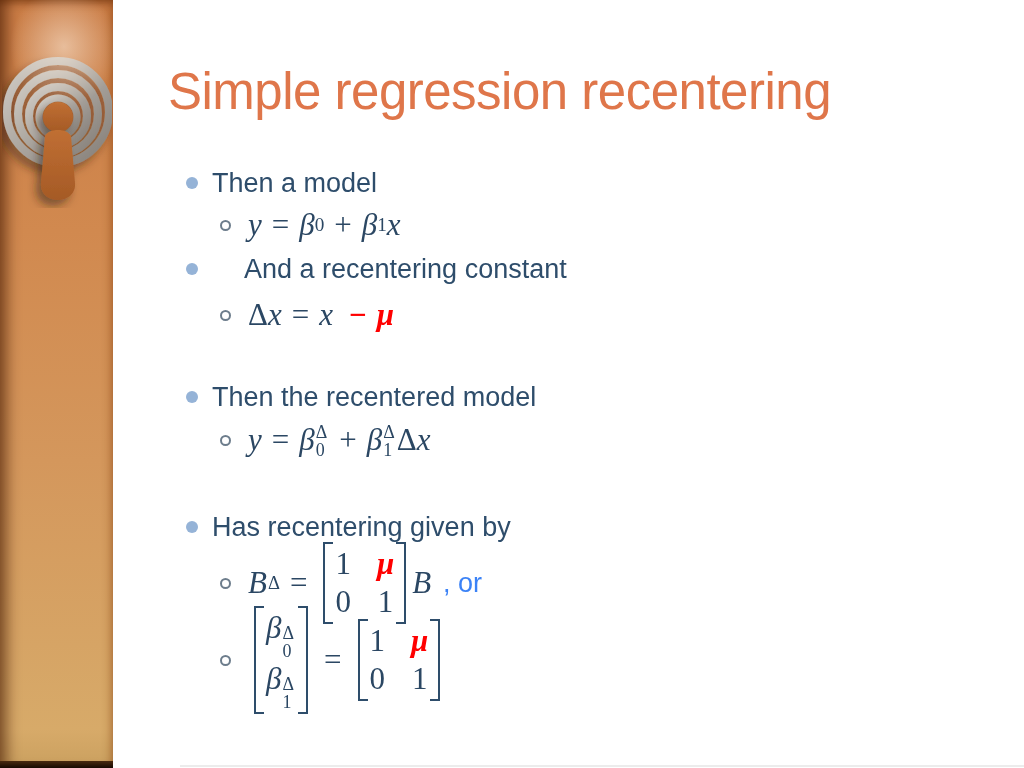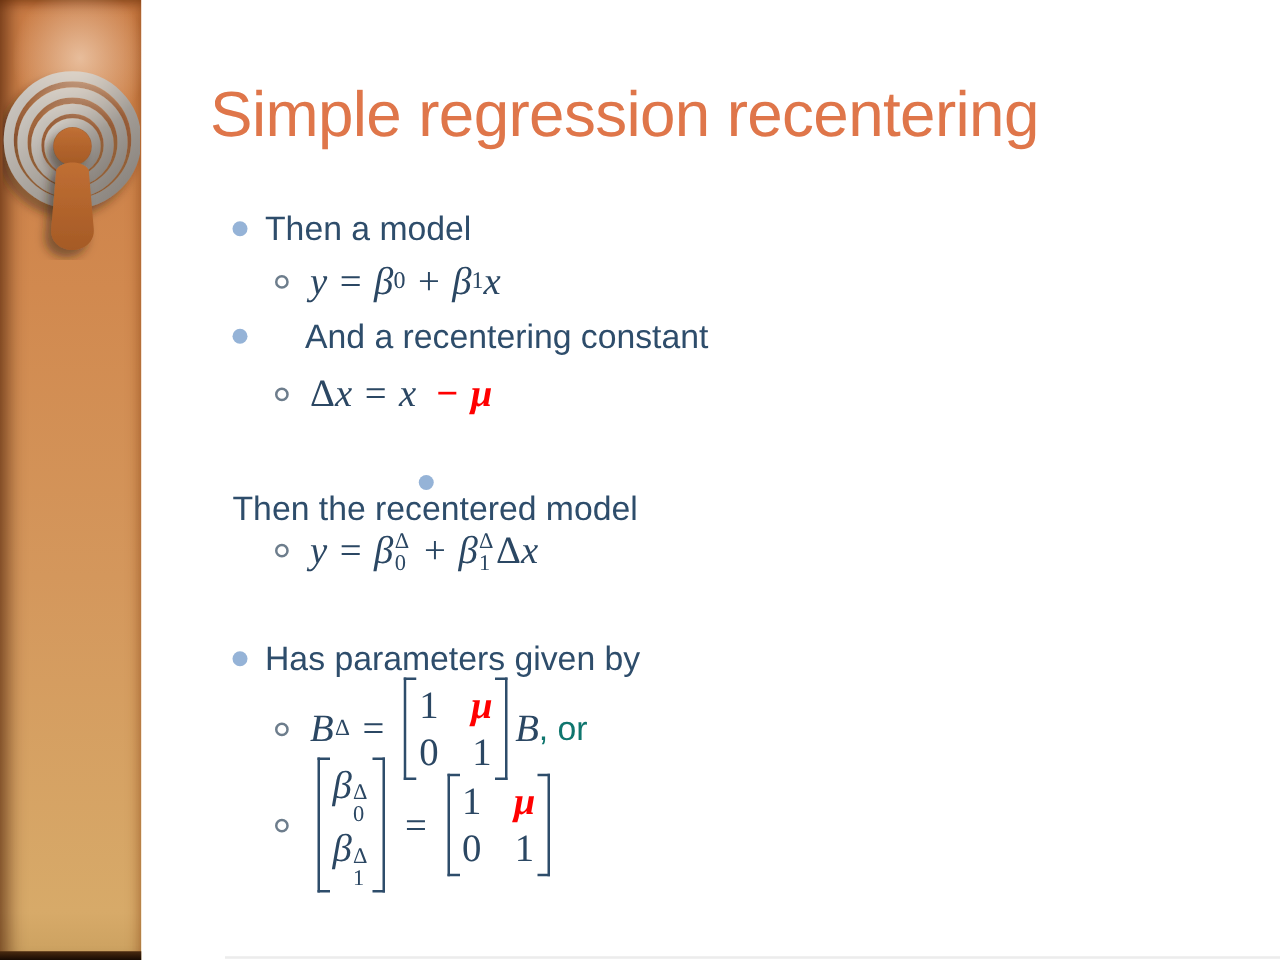--- a/index.html
+++ b/index.html
@@ -55,21 +55,21 @@
     width:11px; height:11px; border-radius:50%;
     border:2px solid #6d7d8c; box-sizing:border-box;
     margin-right:17px; flex:none;
   }
   .blabel { font-size:27px; color:#2E4D6B; }
 
   .b1 { top:166px; }
   .f1 { top:203px; }
   .b2 { top:252px;gap:32px; }
   .f2 { top:293px; }
-  .b3 { top:380px;flex-direction:column; }
+  .b3 { top:380px; }
   .f3 { top:418px; }
   .b4 { top:510px; }
   .f4 { top:548px; height:70px; }
   .f5 { top:614px; height:92px; }
 
   
   .math {
     display:flex; align-items:center;
     font-family:"Liberation Serif","DejaVu Serif", serif;
     font-size:31px; color:#2B4763; font-style:normal;
@@ -98,21 +98,21 @@
     content:""; position:absolute; top:0; bottom:0; width:8px;
     border:2.5px solid #2E4D6B;
   }
   .mat::before { left:0; border-right:none; }
   .mat::after  { right:0; border-left:none; }
   .m22 { grid-template-columns:auto auto; column-gap:26px; }
   .vec { grid-template-columns:auto; }
 
   .sans-tail {
     font-family:"Liberation Sans", sans-serif; font-style:normal;
-    font-size:27px; color:#0f766e; 
+    font-size:27px; color:#3b82f6; margin-left:12px;
   }
 </style>
 </head>
 <body>
 
 <div class="slide">
 
   <aside class="sidebar">
     <div class="icon-wrap">
       <svg width="110" height="178" viewBox="0 0 110 178">
@@ -206,21 +206,21 @@
           <span>Δ</span>
           <span>1</span>
         </span>
       <span class="mn">Δ</span>
         <span class="mi">x</span>
     </span>
   </div>
 
   <div class="line lb b4">
     <span class="dot"></span>
-    <span class="blabel">Has parameters given by</span>
+    <span class="blabel">Has recentering given by</span>
   </div>
 
   <div class="line fl f4">
     <span class="circ"></span>
     <span class="math">
       <span class="mi">B</span>
         <span class="msup">Δ</span>
       <span class="mo">=</span>
       <span class="mat m22">
         <span class="mn">1</span>

